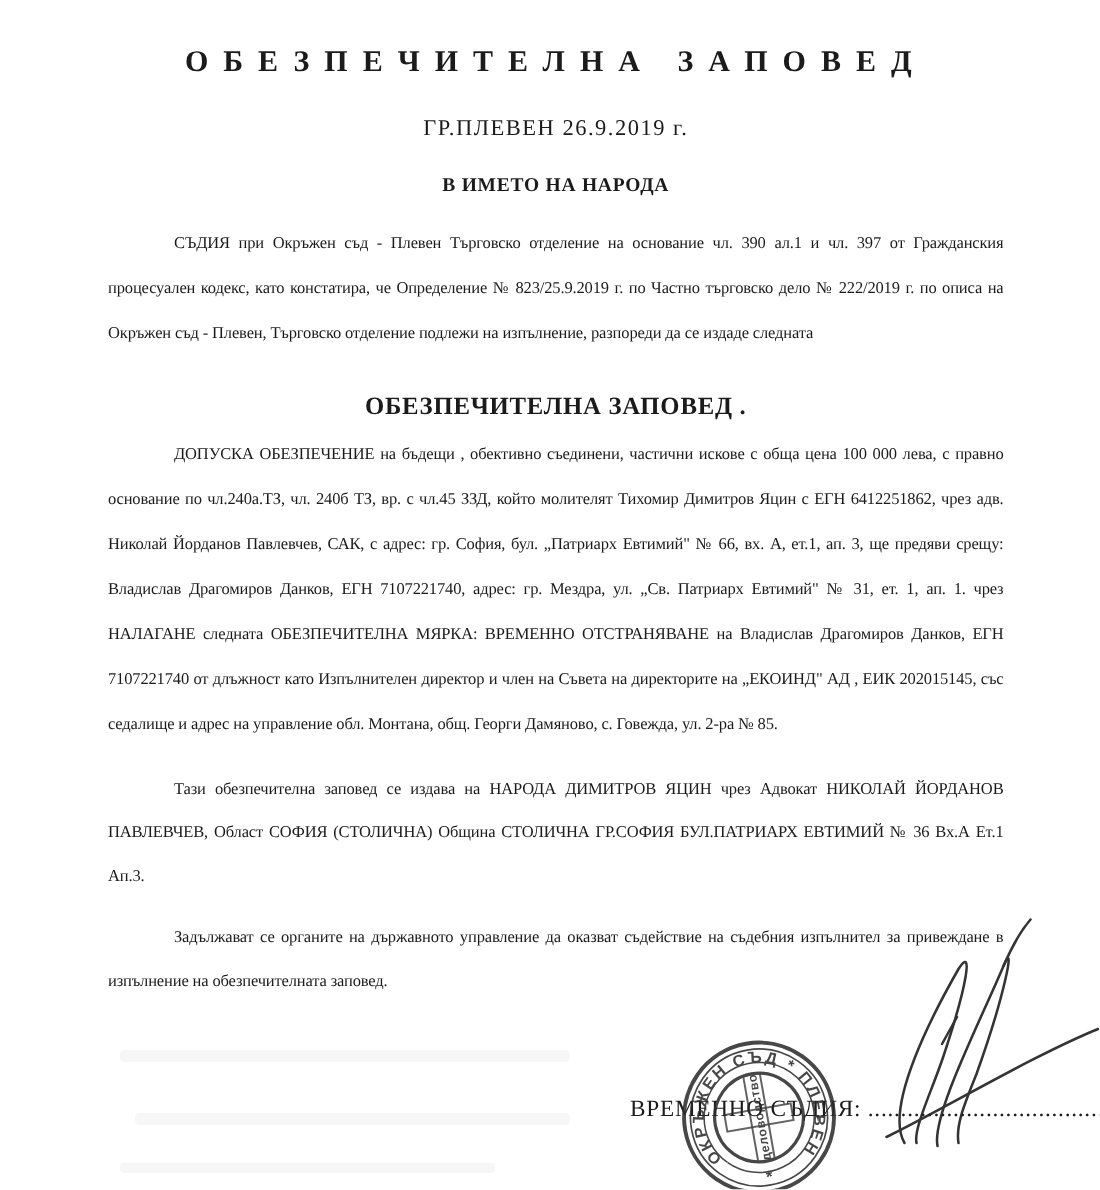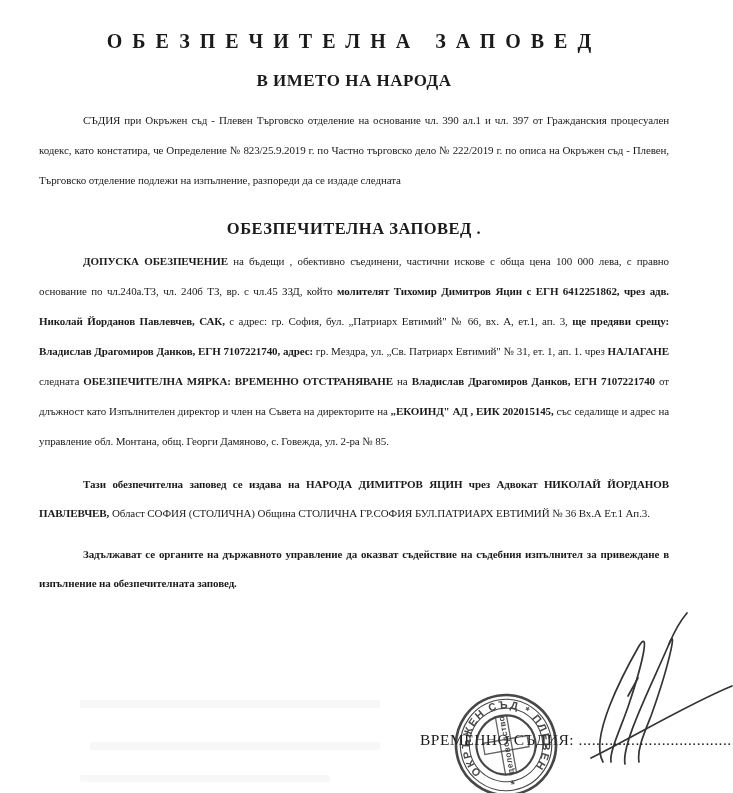--- a/index.html
+++ b/index.html
@@ -4,49 +4,49 @@
 <style>
   html,body{margin:0;padding:0;background:#ffffff;}
   .page{
     position:relative;
     width:733px;height:793px;
     background:#ffffff;
     overflow:hidden;
     font-family:"Liberation Serif","DejaVu Serif",serif;
     color:#1b1b1b;
     box-sizing:border-box;
-    padding:28px 64px 0 39px;
+    padding:28px 64px 0 72px;
   }
   .title{
     text-align:center;
     font-size:20px;font-weight:bold;
     letter-spacing:10px;
     margin:0 0 0 0;line-height:26px;
     white-space:nowrap;
   }
   .citydate{
     text-align:center;font-size:15px;letter-spacing:1px;
     margin-top:22px;line-height:20px;
   }
   .inname{
-    text-align:center;font-size:17px;font-weight:bold;letter-spacing:0.5px;
+    text-align:center;font-size:13px;font-weight:bold;letter-spacing:0.5px;
     margin-top:17px;line-height:20px;
   }
   p.para{
     margin:14px 0 0 0;
     font-size:11px;line-height:30px;
     text-align:justify;text-indent:44px;
     letter-spacing:-0.1px;
   }
   p.para.tight{line-height:29px;}
   .h2{
     text-align:center;font-size:16.5px;font-weight:bold;
     margin-top:23px;line-height:22px;letter-spacing:0.5px;
   }
-  .b{font-weight:bold;}
+  .b{font-weight:normal;}
   
   .judge-line{
     position:absolute;left:420px;top:731px;
     font-size:15.5px;letter-spacing:0.5px;white-space:nowrap;
   }
   .judge-name{
     position:absolute;left:541px;top:792px;
     font-size:14.5px;letter-spacing:0.5px;white-space:nowrap;
   }
   .stamp{
@@ -58,20 +58,21 @@
     position:absolute;left:583px;top:612px;width:150px;height:160px;
   }
   .smudge{position:absolute;background:rgba(60,60,60,0.045);border-radius:3px;}
 </style>
 </head>
 <body>
 
 <div class="page">
 
   <div class="title">ОБЕЗПЕЧИТЕЛНА  ЗАПОВЕД</div>
+  <div class="citydate">ГР.ПЛЕВЕН  26.9.2019 г.</div>
   <div class="inname">В ИМЕТО НА НАРОДА</div>
 
   <p class="para"><span>СЪДИЯ при Окръжен съд - Плевен Търговско отделение на основание чл. 390 ал.1 и чл. 397 от Гражданския процесуален кодекс, като констатира, че Определение № 823/25.9.2019 г. по Частно търговско дело № 222/2019 г. по описа на Окръжен съд - Плевен, Търговско отделение подлежи на изпълнение, разпореди да се издаде следната</span></p>
 
   <div class="h2">ОБЕЗПЕЧИТЕЛНА ЗАПОВЕД .</div>
 
   <p class="para" style="margin-top:6px"><span class="b">ДОПУСКА ОБЕЗПЕЧЕНИЕ</span><span> на бъдещи , обективно съединени, частични искове с обща цена 100 000 лева, с правно основание по чл.240а.ТЗ, чл. 240б ТЗ, вр. с чл.45 ЗЗД, който </span><span class="b">молителят Тихомир Димитров Яцин с ЕГН 6412251862, чрез адв. Николай Йорданов Павлевчев, САК,</span><span> с адрес: гр. София, бул. „Патриарх Евтимий" № 66, вх. А, ет.1, ап. 3, </span><span class="b">ще предяви срещу: Владислав Драгомиров Данков, ЕГН 7107221740, адрес:</span><span> гр. Мездра, ул. „Св. Патриарх Евтимий" № 31, ет. 1, ап. 1. чрез </span><span class="b">НАЛАГАНЕ</span><span> следната </span><span class="b">ОБЕЗПЕЧИТЕЛНА МЯРКА: ВРЕМЕННО ОТСТРАНЯВАНЕ</span><span> на </span><span class="b">Владислав Драгомиров Данков, ЕГН</span><span> </span><span class="b">7107221740</span><span> от длъжност като Изпълнителен директор и член на Съвета на директорите на </span><span class="b">„ЕКОИНД" АД , ЕИК 202015145,</span><span> със седалище и адрес на управление обл. Монтана, общ. Георги Дамяново, с. Говежда, ул. 2-ра № 85.</span></p>
 
   <p class="para tight"><span class="b">Тази обезпечителна заповед се издава на НАРОДА ДИМИТРОВ ЯЦИН чрез Адвокат НИКОЛАЙ ЙОРДАНОВ ПАВЛЕВЧЕВ,</span><span> Област СОФИЯ (СТОЛИЧНА) Община СТОЛИЧНА ГР.СОФИЯ БУЛ.ПАТРИАРХ ЕВТИМИЙ № 36 Вх.А Ет.1 Ап.3.</span></p>
 

